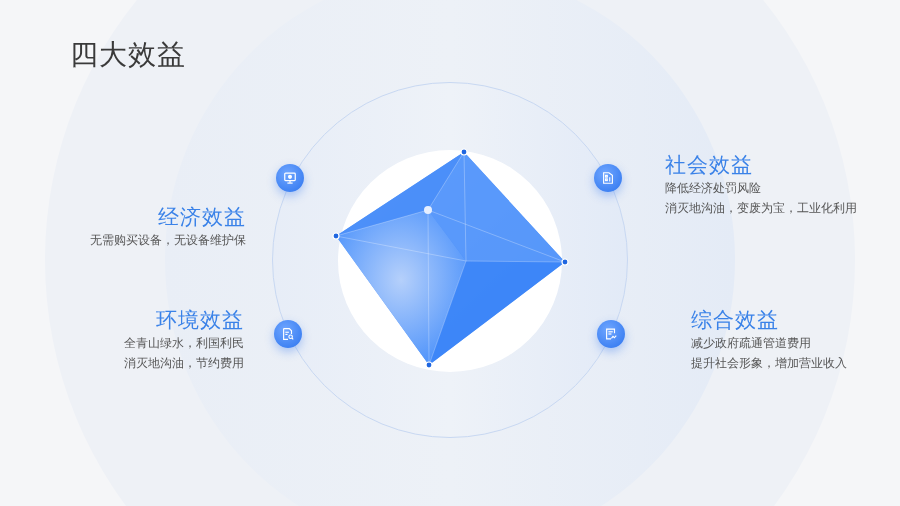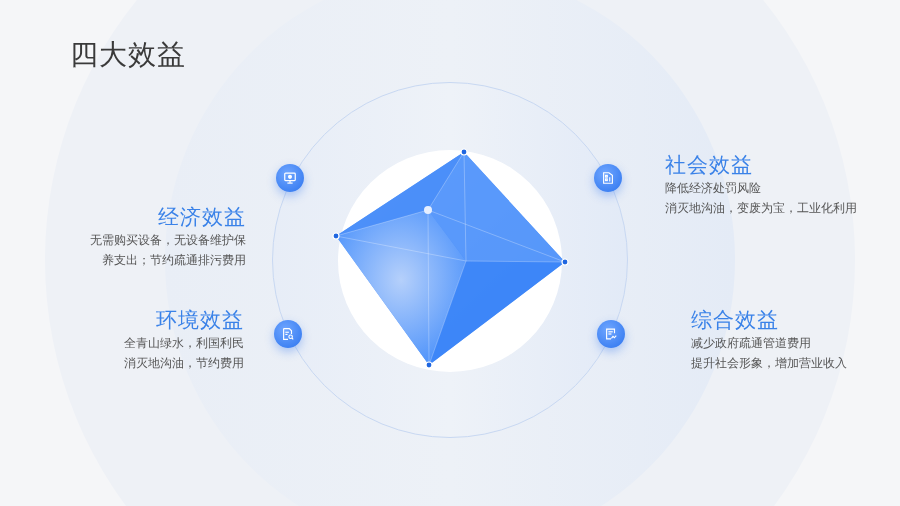--- a/index.html
+++ b/index.html
@@ -70,21 +70,20 @@
     <circle cx="429" cy="365" r="3"></circle>
     <circle cx="336" cy="236" r="3"></circle>
   </g>
 </svg>
 
 <div class="title">四大效益</div>
 
 <div class="block left" style="right:654px; top:164px;margin-top:40px;">
   <div class="h">经济效益</div>
   <div class="d">无需购买设备，无设备维护保</div>
-  <div class="d">养支出；节约疏通排污费用</div>
 </div>
 <div class="icon-dot" style="left:276px; top:164px;">
   <svg viewBox="0 0 16 16" fill="none" stroke="#fff" stroke-width="1.4">
       <rect x="2" y="2.5" width="12" height="8.5" rx="1"></rect>
       <circle cx="8" cy="6.7" r="1.6" fill="#fff"></circle>
       <line x1="8" y1="11" x2="8" y2="13.5"></line>
       <line x1="5" y1="13.8" x2="11" y2="13.8"></line>
     </svg>
 </div>
 

